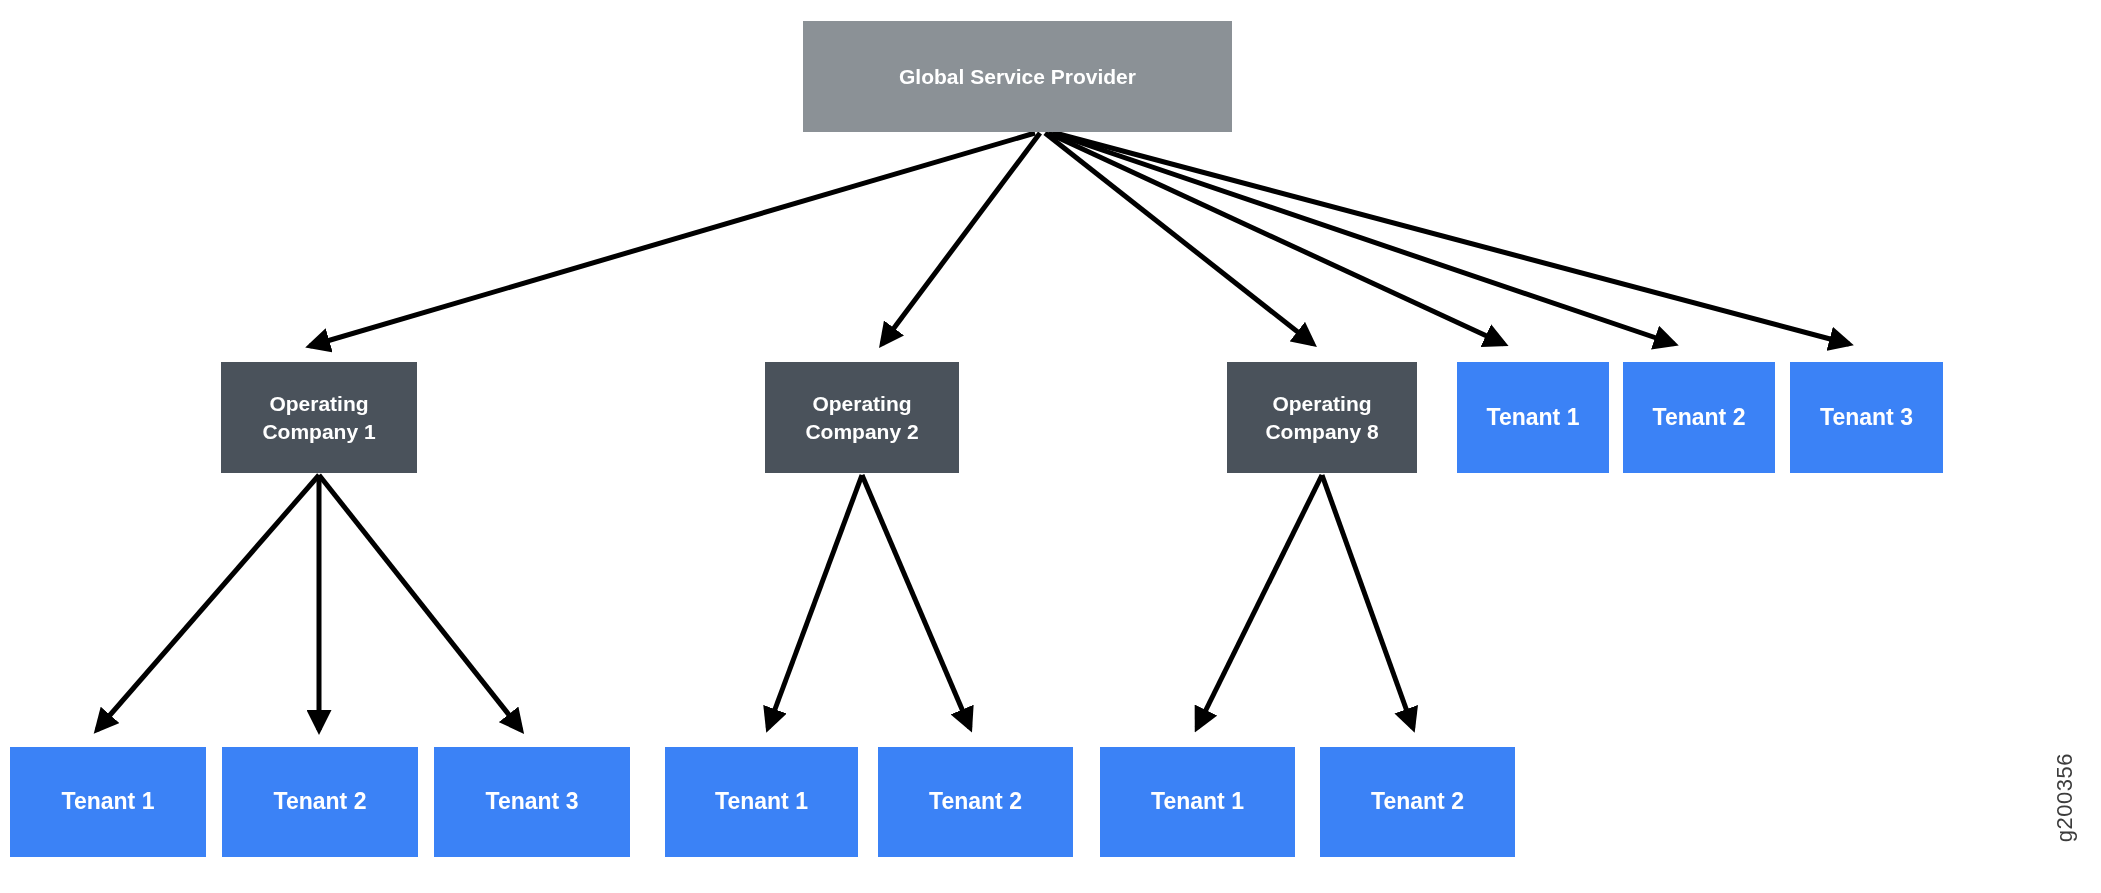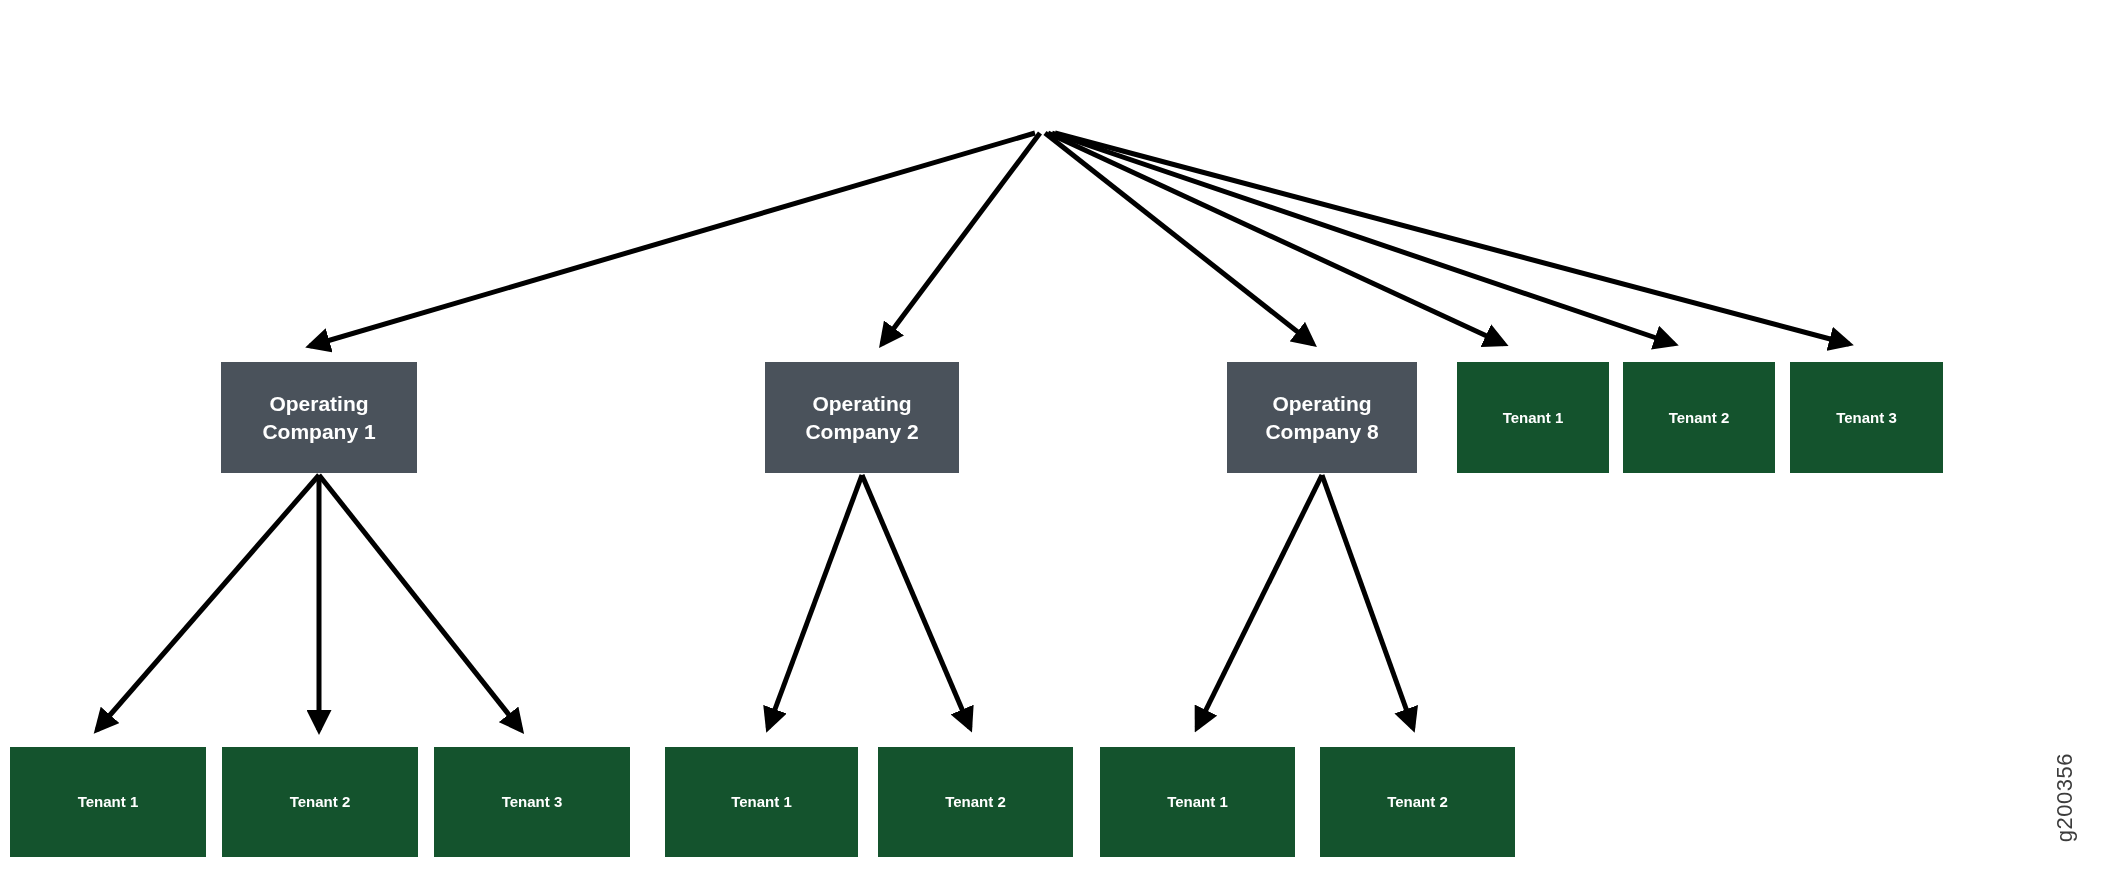--- a/index.html
+++ b/index.html
@@ -31,21 +31,21 @@
     text-align: center;
     color: #FFFFFF;
     font-weight: 700;
     font-size: 21px;
     line-height: 1.3;
     padding: 0 12px;
     box-sizing: border-box;
   }
   .node.provider   { background: #8B9196; font-size: 21px; }
   .node.opco       { background: #4A525B; font-size: 21px; }
-  .node.tenant     { background: #14532d; font-size: 15px; }
+  .node.tenant     { background: #3b82f6; font-size: 23px; }
   .watermark-wrap {
     position: absolute;
     left: 2050px;
     top: 731px;
     width: 30px;
     height: 134px;
     display: flex;
     align-items: center;
     justify-content: center;
   }
@@ -83,20 +83,21 @@
       <line x1="319" y1="475" x2="521" y2="730" marker-end="url(#arrowhead)"></line>
 
       <line x1="862" y1="475" x2="768" y2="728" marker-end="url(#arrowhead)"></line>
       <line x1="862" y1="475" x2="970" y2="728" marker-end="url(#arrowhead)"></line>
 
       <line x1="1322" y1="475" x2="1197" y2="728" marker-end="url(#arrowhead)"></line>
       <line x1="1322" y1="475" x2="1413" y2="728" marker-end="url(#arrowhead)"></line>
     </g>
   </svg>
 
+  <div class="node provider" style="left:803px; top:21px; width:429px; height:111px;">Global Service Provider</div>
 
   <div class="node opco" style="left:221px; top:362px; width:196px; height:111px;">Operating Company 1</div>
   <div class="node opco" style="left:765px; top:362px; width:194px; height:111px;">Operating Company 2</div>
   <div class="node opco" style="left:1227px; top:362px; width:190px; height:111px;">Operating Company 8</div>
 
   <div class="node tenant" style="left:1457px; top:362px; width:152px; height:111px;">Tenant 1</div>
   <div class="node tenant" style="left:1623px; top:362px; width:152px; height:111px;">Tenant 2</div>
   <div class="node tenant" style="left:1790px; top:362px; width:153px; height:111px;">Tenant 3</div>
 
   <div class="node tenant" style="left:10px; top:747px; width:196px; height:110px;">Tenant 1</div>

